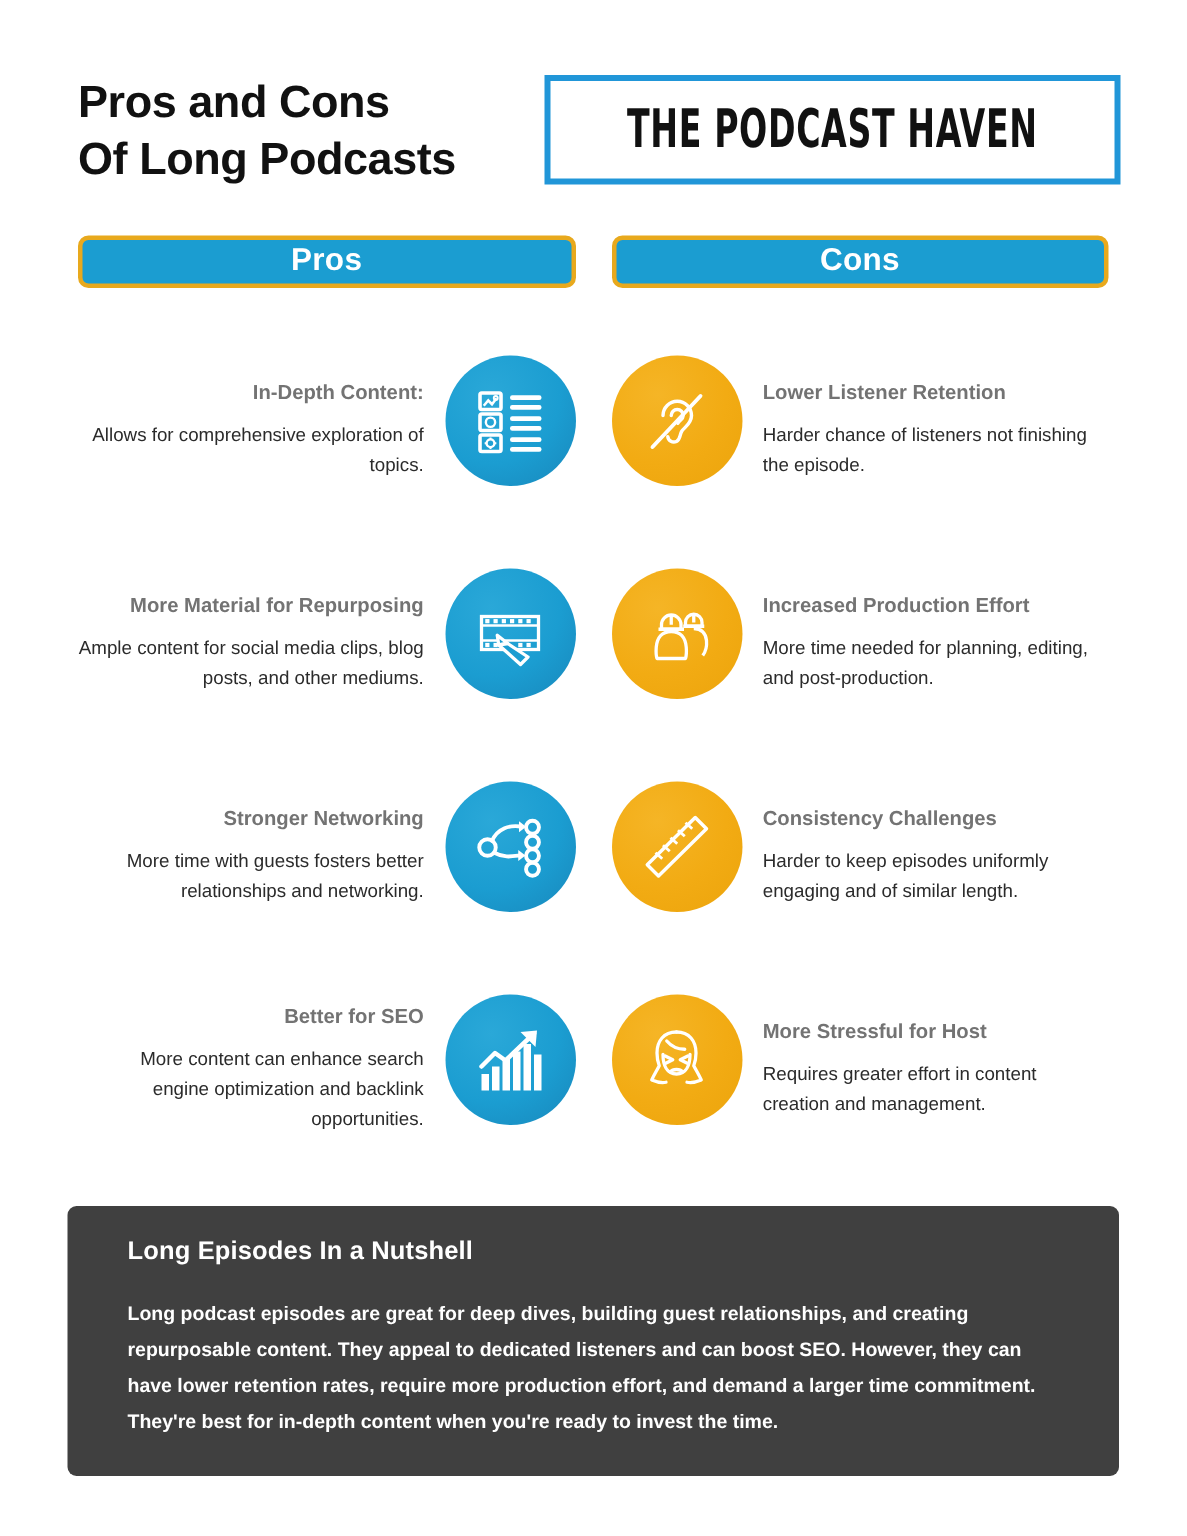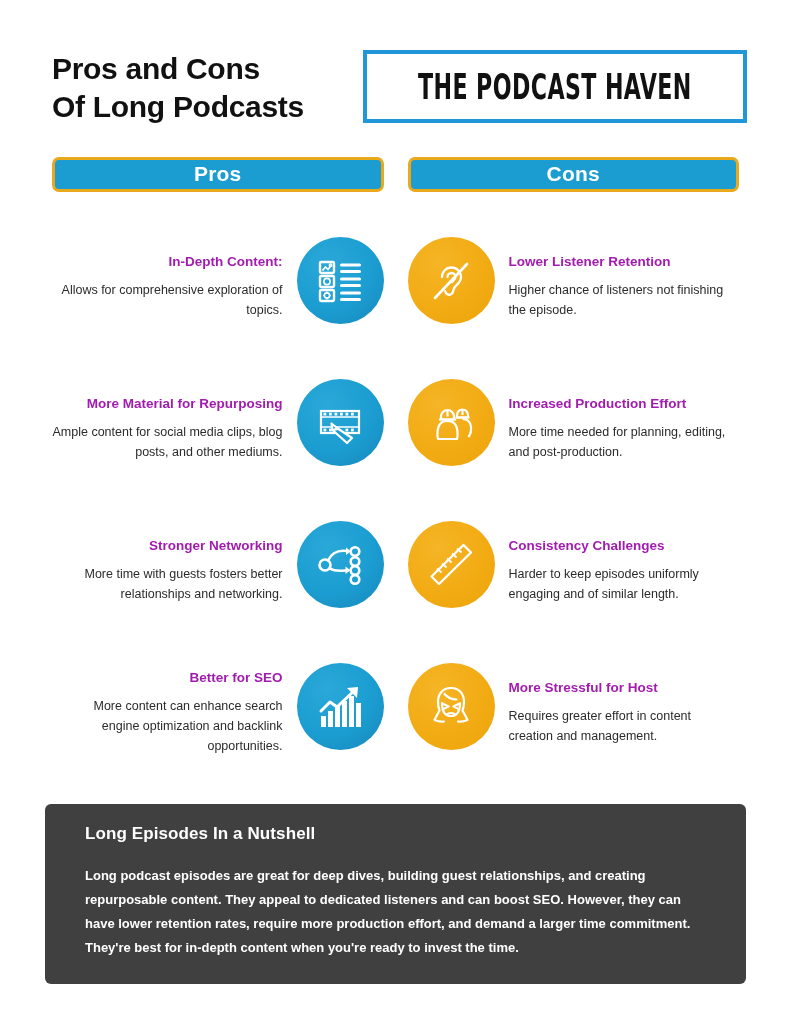--- a/index.html
+++ b/index.html
@@ -103,21 +103,21 @@
   .cell.pros { justify-content: flex-end; }
   .cell.cons { justify-content: flex-start; }
 
   .cell-text { max-width: 230px; }
   .cell.pros .cell-text { text-align: right; }
   .cell.cons .cell-text { text-align: left; }
 
   .cell-heading {
     font-size: 13.5px;
     font-weight: bold;
-    color: #a21caf;
+    color: #737373;
     line-height: 1.3;
     margin-bottom: 9px;
     margin-top: 12px;
   }
 
   .cell-body {
     font-size: 12.5px;
     color: #2b2b2b;
     line-height: 1.62;
   }
@@ -227,21 +227,21 @@
         <svg width="52" height="52" viewBox="0 0 52 52">
           <g fill="none" stroke="#ffffff" stroke-width="2.3" stroke-linecap="round">
             <path d="M17 22 a9.5 9.5 0 0 1 19 0 c0 5.5 -4.5 7.5 -6.5 10.5 c-1.5 2.3 -0.8 5.5 -3.5 6.8 c-2.6 1.2 -5.5 -0.4 -5.8 -3.2"></path>
             <path d="M22.5 22 a4 4 0 0 1 8 0 c0 2.6 -2.8 3.4 -3.6 5.2"></path>
             <line x1="10" y1="43" x2="42" y2="9" stroke-width="2.6"></line>
           </g>
         </svg>
       </div>
       <div class="cell-text">
         <div class="cell-heading">Lower Listener Retention</div>
-        <div class="cell-body">Higher chance of listeners not finishing the episode.</div>
+        <div class="cell-body">Harder chance of listeners not finishing the episode.</div>
       </div>
     </div>
   </div>
 
   <div class="content-row">
     <div class="cell pros">
       <div class="cell-text">
         <div class="cell-heading">More Material for Repurposing</div>
         <div class="cell-body">Ample content for social media clips, blog posts, and other mediums.</div>
       </div>

